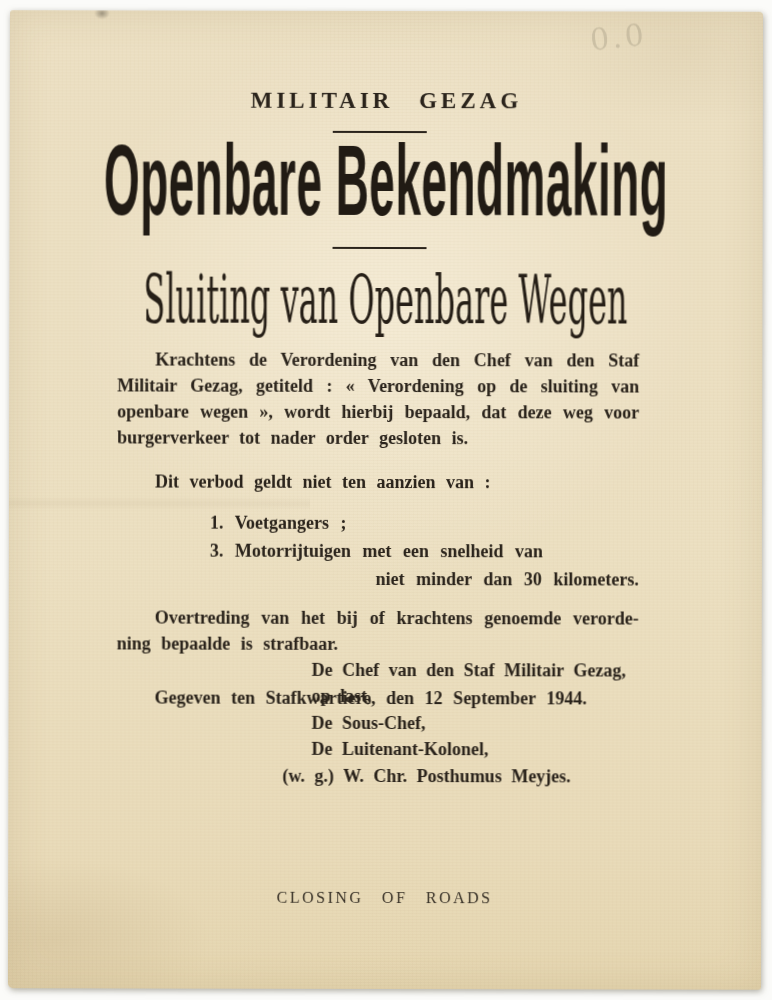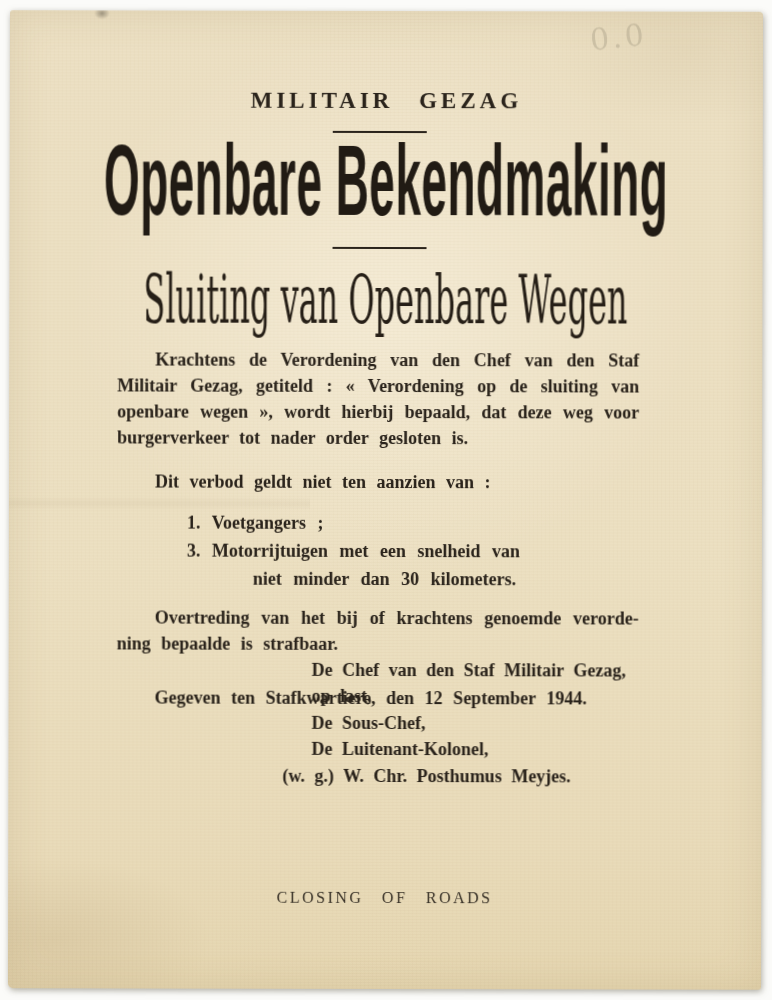--- a/index.html
+++ b/index.html
@@ -143,24 +143,24 @@
     word-spacing: 6px;
   }
   .just {
     text-align: justify;
     text-align-last: justify;
   }
   .ind { padding-left: 38px; }
   .para2 { margin-top: 18px; }
   .exceptions {
     margin-top: 14px;
-    margin-left: 70px;
+    margin-left: 93px;
   }
   .exceptions .bodyline { line-height: 28px; word-spacing: 7px; }
-  .exceptions .cont { padding-left: 66px; }
+  .exceptions .cont { padding-left: 66px; text-align: right; }
   .para3 { margin-top: 12px; }
   .dateline { margin-top: 28px; }
   
   .signature {
     position: absolute;
     left: 303px;
     top: 646px;
   }
   .sigline {
     font: bold 18px "Liberation Serif", serif;

